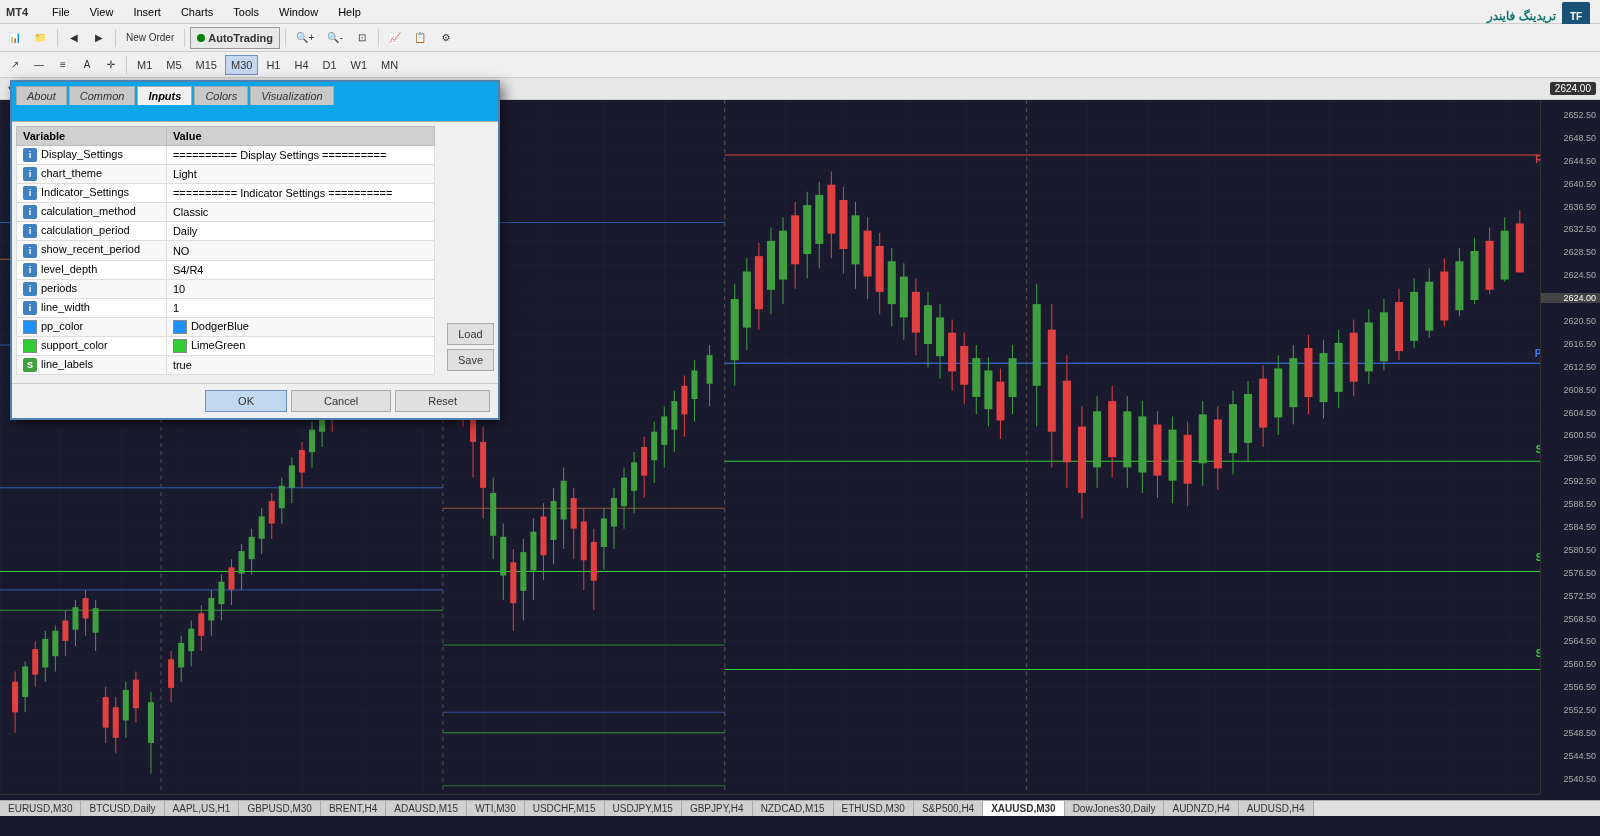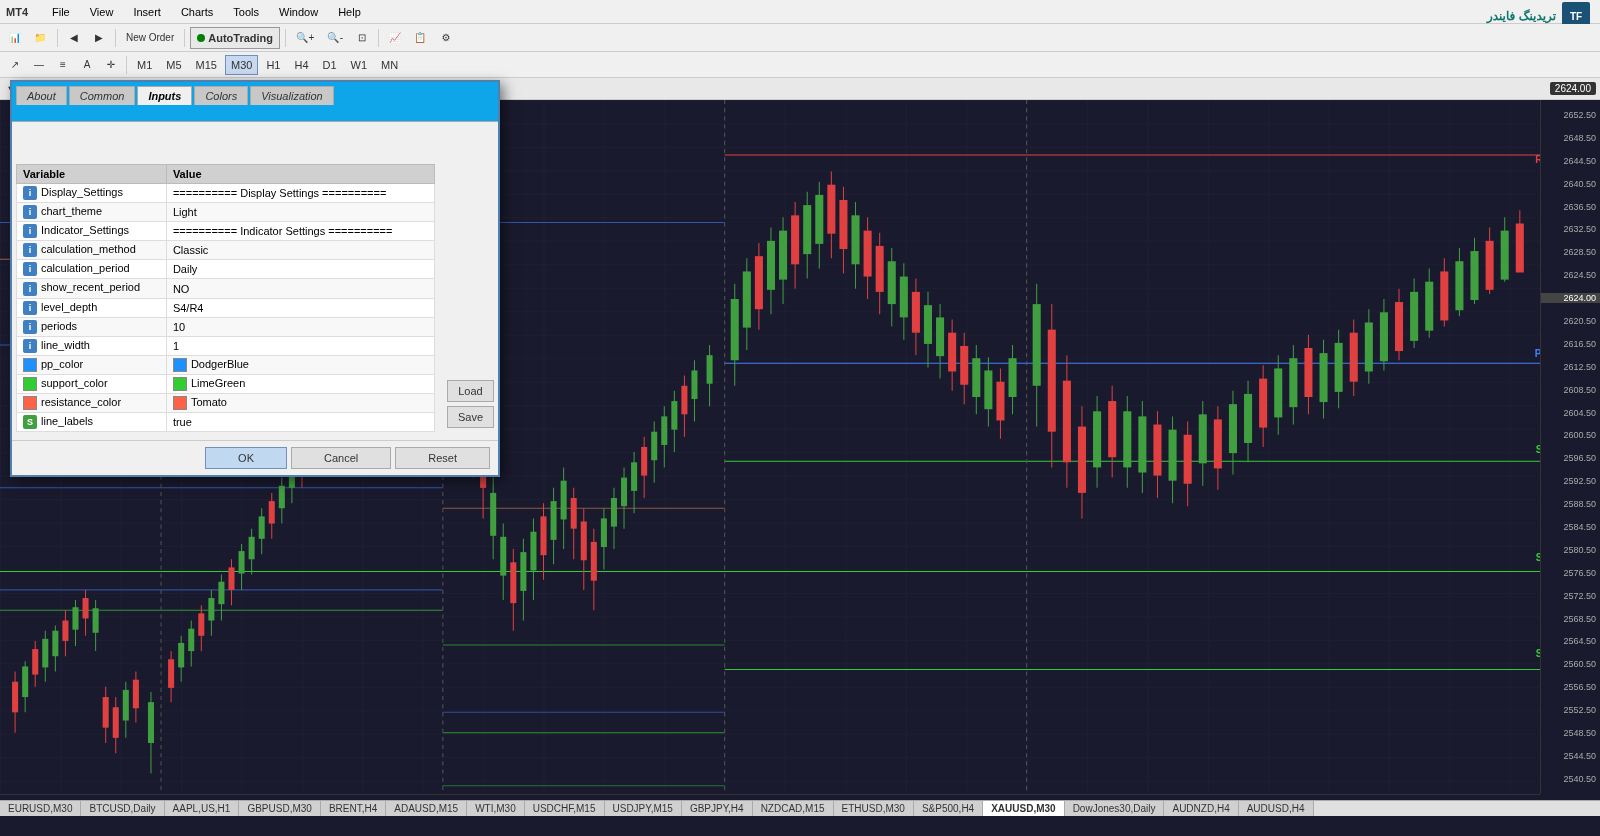--- a/index.html
+++ b/index.html
@@ -864,21 +864,21 @@
 
     <div id="dialog-tabs">
       <div class="dialog-tab">About</div>
       <div class="dialog-tab">Common</div>
       <div class="dialog-tab active">Inputs</div>
       <div class="dialog-tab">Colors</div>
       <div class="dialog-tab">Visualization</div>
     </div>
 
     <div id="dialog-content">
-      <div style="display:flex;gap:12px;margin-top:38px;">
+      <div style="display:flex;gap:12px;">
         <div style="flex:1;">
           <table id="params-table">
             <thead>
               <tr>
                 <th>Variable</th>
                 <th>Value</th>
               </tr>
             </thead>
             <tbody id="params-tbody">
             <tr>
@@ -919,24 +919,20 @@
                 </tr>
                 <tr>
                   <td><span class="color-swatch" style="background: rgb(30, 144, 255);"></span><span>pp_color</span></td>
                   <td><span class="color-swatch" style="background: rgb(30, 144, 255);"></span>DodgerBlue</td>
                 </tr>
                 <tr>
                   <td><span class="color-swatch" style="background: rgb(50, 205, 50);"></span><span>support_color</span></td>
                   <td><span class="color-swatch" style="background: rgb(50, 205, 50);"></span>LimeGreen</td>
                 </tr>
                 <tr>
-                  <td><span class="color-swatch" style="background: rgb(255, 99, 71);"></span><span>resistance_color</span></td>
-                  <td><span class="color-swatch" style="background: rgb(255, 99, 71);"></span>Tomato</td>
-                </tr>
-                <tr>
                   <td><span class="var-icon icon-green">S</span><span>line_labels</span></td>
                   <td>true</td>
                 </tr>
               </tbody>
           </table>
         </div>
         <div id="side-buttons" style="position:static;transform:none;display:flex;flex-direction:column;gap:4px;justify-content:flex-end;padding-bottom:4px;">
           <button class="side-btn">Load</button>
           <button class="side-btn">Save</button>
         </div>

